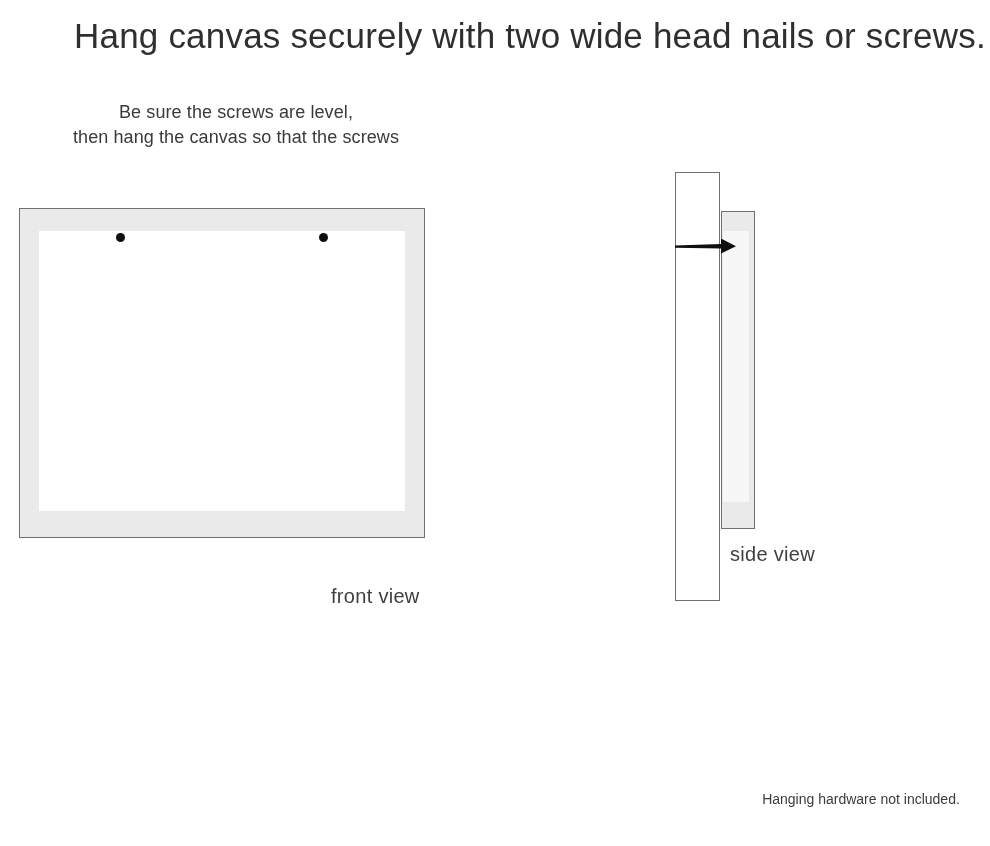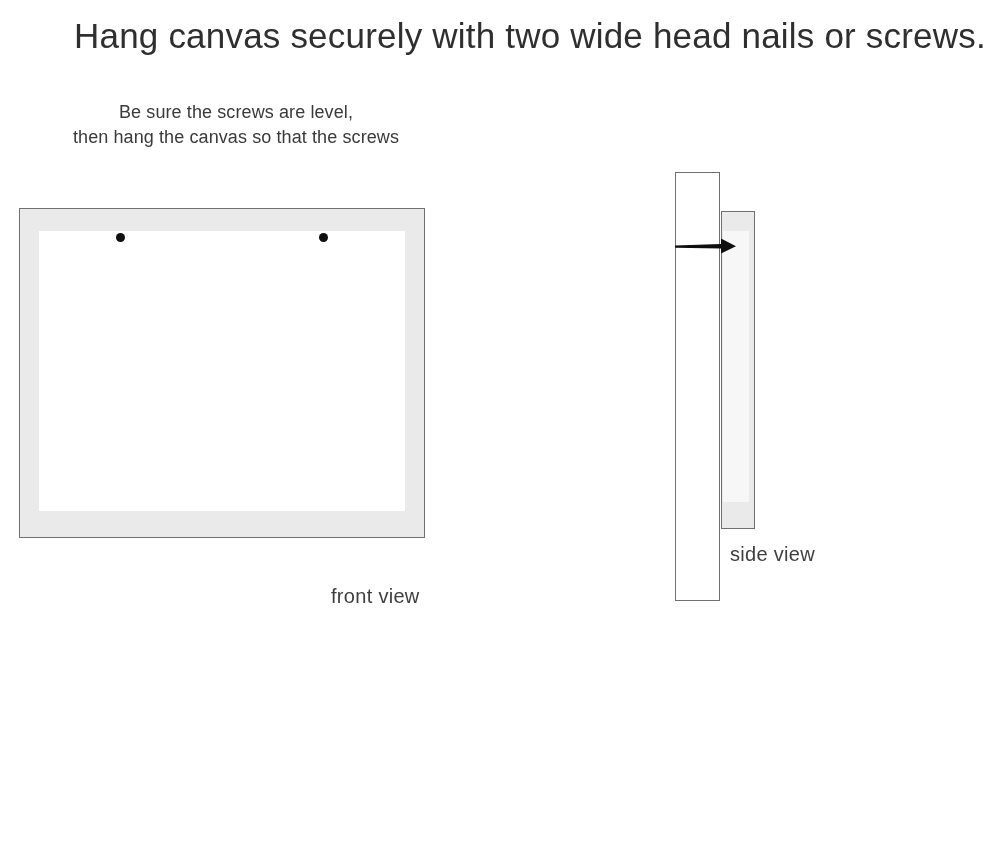--- a/index.html
+++ b/index.html
@@ -89,15 +89,16 @@
 
   <div class="abs wall"></div>
   <div class="abs side-frame"></div>
   <div class="abs side-frame-inner"></div>
   <svg class="abs nail" viewBox="0 0 72 28" aria-hidden="true">
     <polygon points="5,13.6 51,12.0 51,6.6 66,14.2 51,21.6 51,16.6 5,15.8" fill="#0f0f0f"></polygon>
   </svg>
   <div class="abs view-label label-side">side view</div>
 
   <div class="abs footnote">
+    <span>Hanging hardware not included.</span>
   </div>
 
 </div>
 
 </body></html>

